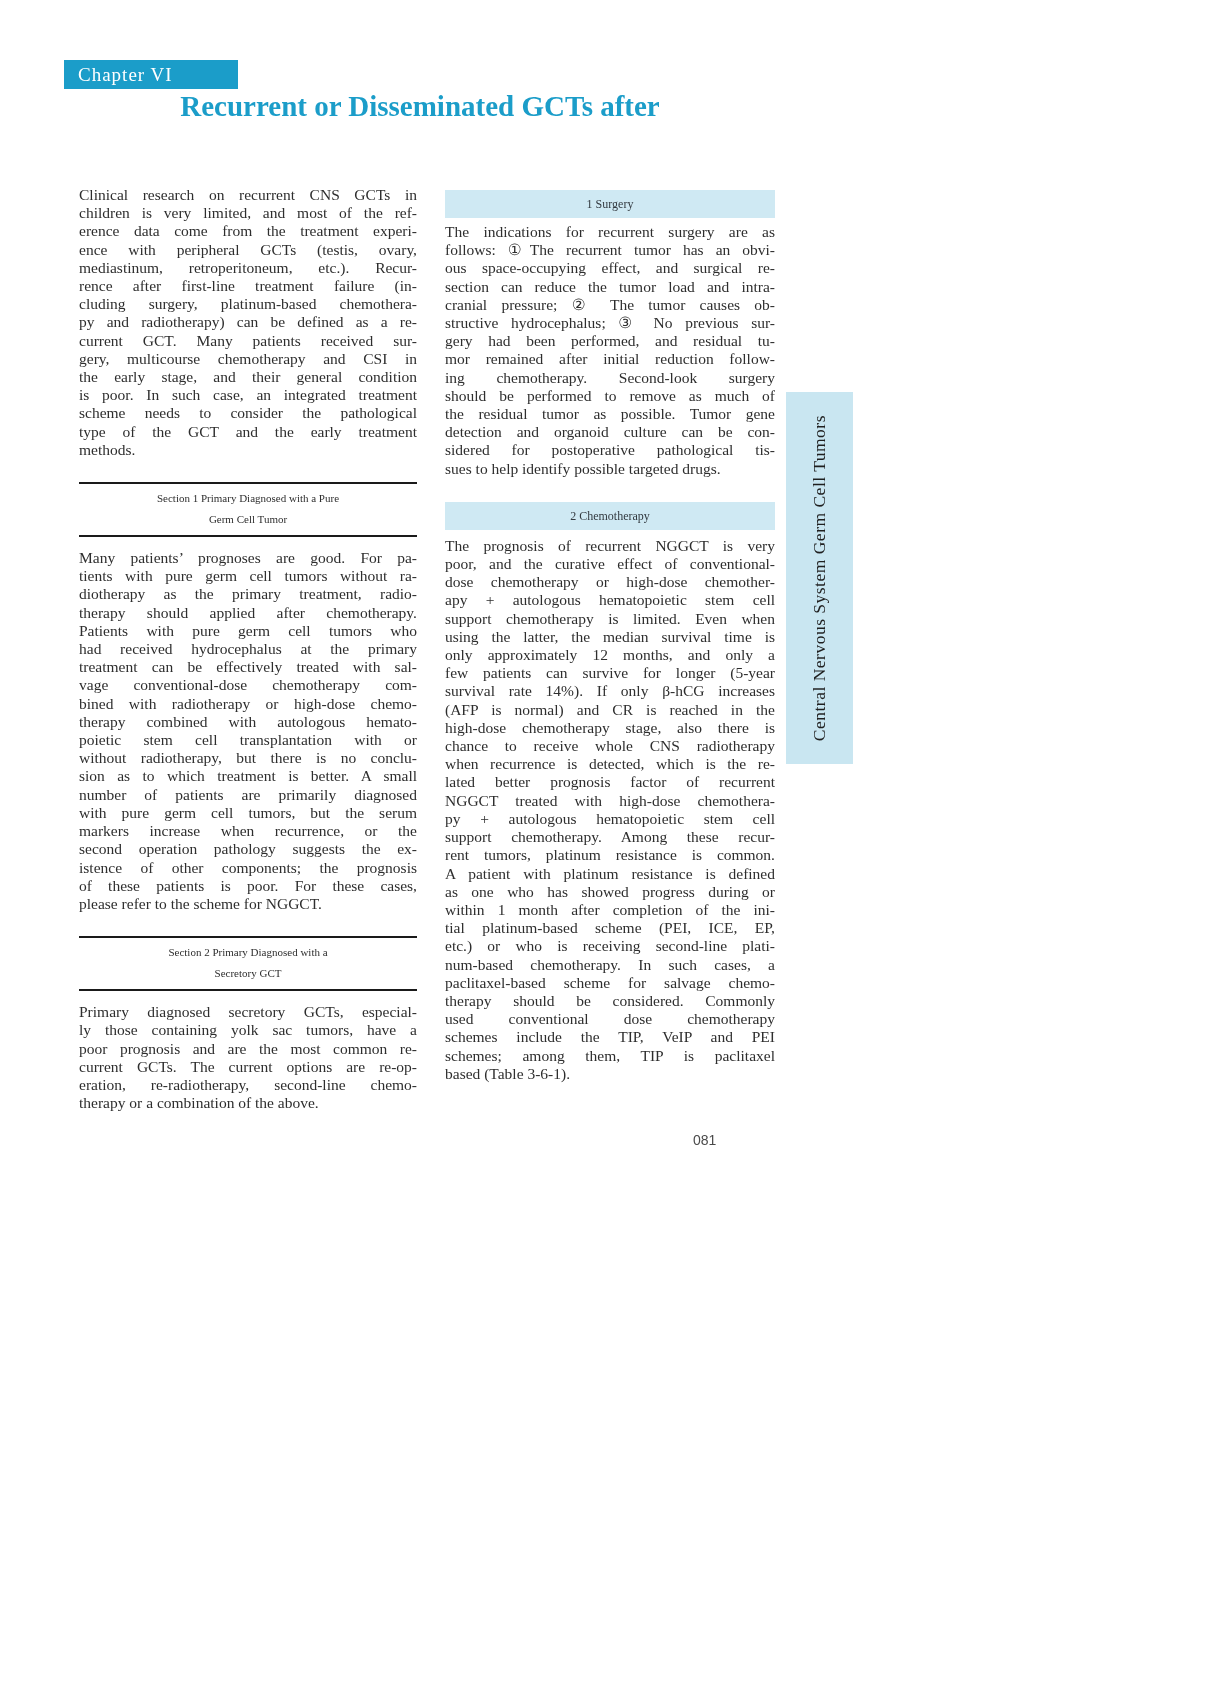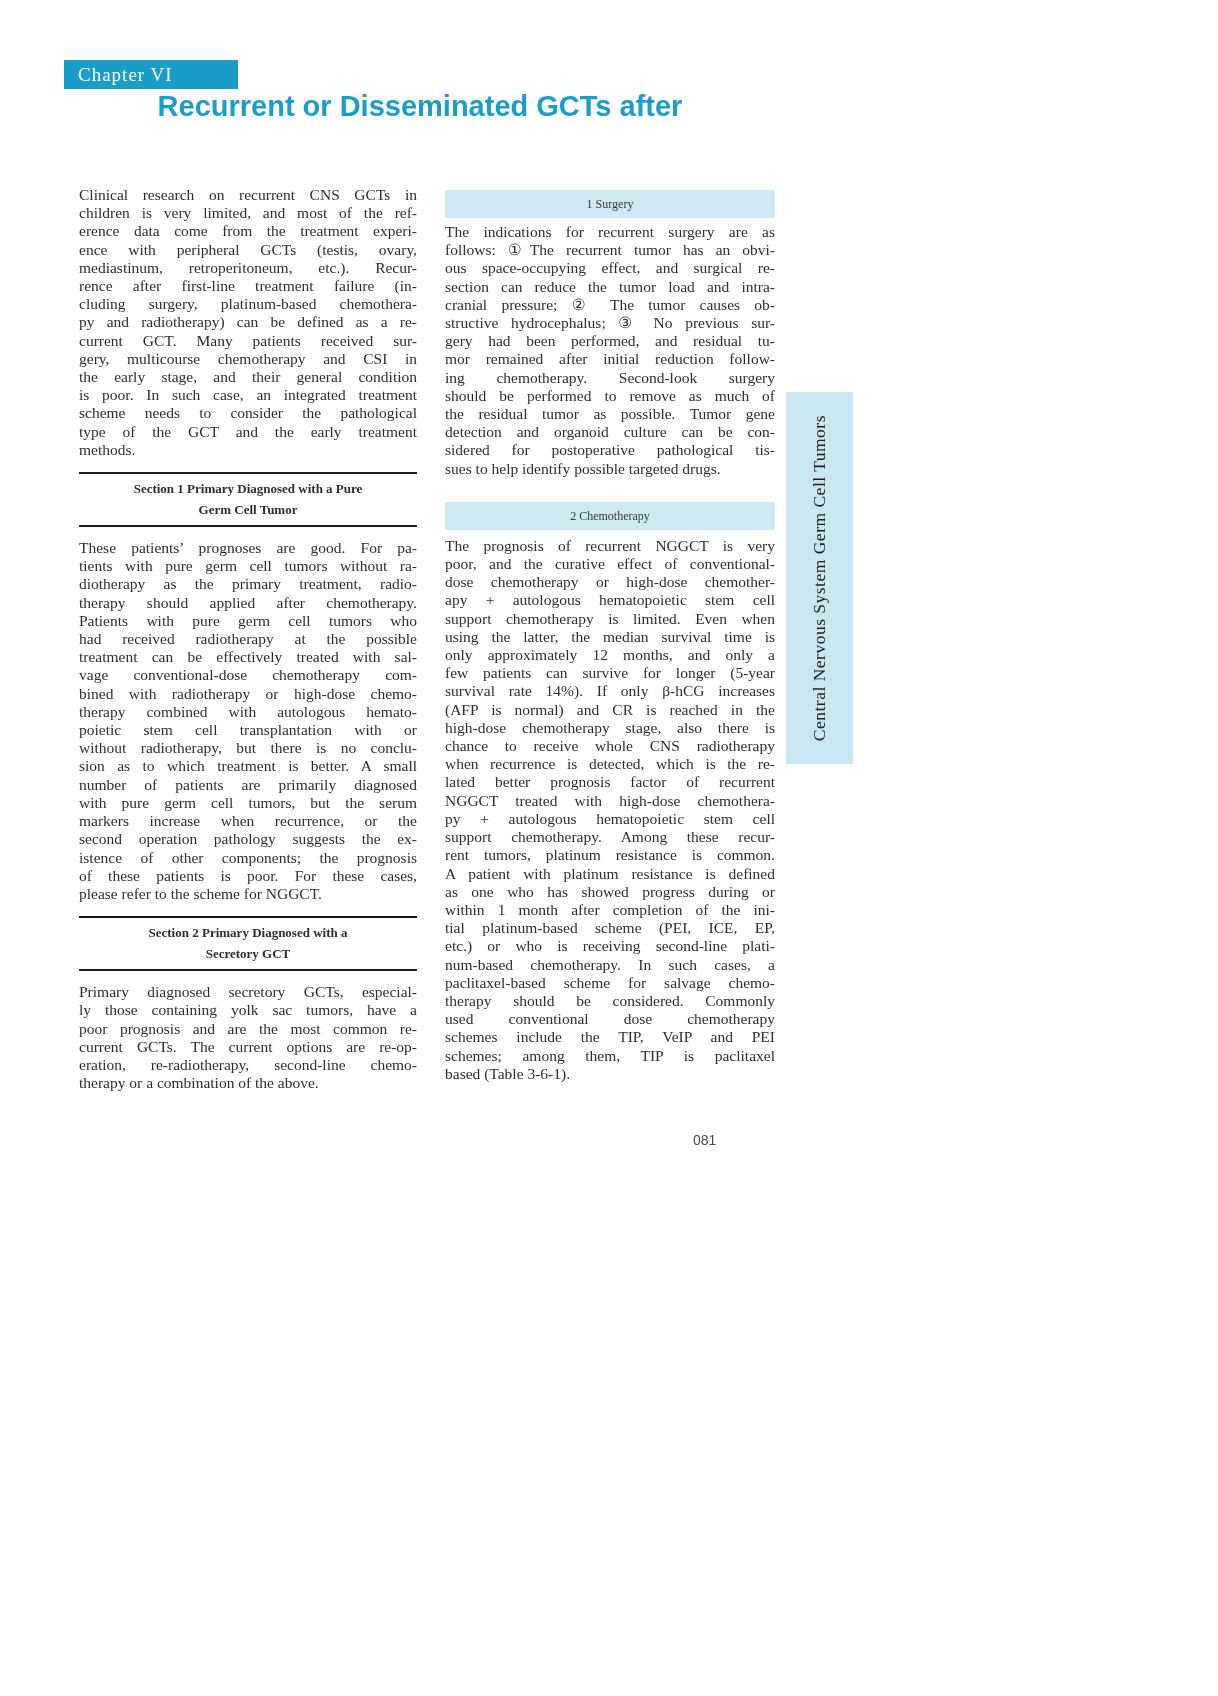--- a/index.html
+++ b/index.html
@@ -14,34 +14,34 @@
     position:relative;width:1172px;height:1696px;background:#fff;overflow:hidden;
     font-family:"Liberation Serif",serif;color:var(--text-color);border-radius:13px;
   }
   .chapter-tag{
     position:absolute;left:64px;top:60px;width:174px;height:29px;box-sizing:border-box;
     background:var(--accent-blue);color:#fff;font-size:19px;line-height:29px;
     padding-left:14px;letter-spacing:1px;
   }
   .title{
     position:absolute;left:60px;top:97px;width:720px;margin:0;
-    font-family:Liberation Sans, sans-serif;font-weight:bold;
+    font-family:Liberation Serif, serif;font-weight:bold;
     font-size:29px;line-height:33px;color:var(--accent-blue);text-align:center;
   }
   .col{position:absolute;}
   .col.left{left:79px;top:186px;width:338px;}
   .col.right{left:445px;top:190px;width:330px;}
   .para{font-size:15.5px;}
   .ln{line-height:18.2px;text-align:justify;text-align-last:justify;white-space:nowrap;}
   .ln.last{text-align-last:left;}
   .center .ln{text-align:center;text-align-last:center;white-space:normal;}
   .section-heading{
-    margin-top:13px;margin-bottom:12px;
+    margin-top:23px;margin-bottom:12px;
     border-top:2px solid var(--rule-color);border-bottom:2px solid var(--rule-color);
-    padding:4px 0 5px 0;font-weight:bold;font-size:13px;
+    padding:4px 0 5px 0;font-weight:normal;font-size:11px;
   }
   .section-heading .ln{line-height:21px;}
   .sec-bar{
     background:var(--heading-bg);height:28px;line-height:28px;text-align:center;
     font-size:12px;color:#333a40;
   }
   .sec-bar.chemo{margin-top:24px;}
   .para.after-bar{margin-top:5px;}
   .para.after-bar2{margin-top:7px;}
   .side-tab{
@@ -86,26 +86,26 @@
         <div class="ln">type of the GCT and the early treatment</div>
         <div class="ln last">methods.</div>
       </div>
 
     <div class="section-heading center">
         <div class="ln">Section 1 Primary Diagnosed with a Pure</div>
         <div class="ln last">Germ Cell Tumor</div>
       </div>
 
     <div class="para">
-        <div class="ln">These patients’ prognoses are good. For pa-</div>
+        <div class="ln">Many patients’ prognoses are good. For pa-</div>
         <div class="ln">tients with pure germ cell tumors without ra-</div>
         <div class="ln">diotherapy as the primary treatment, radio-</div>
         <div class="ln">therapy should applied after chemotherapy.</div>
         <div class="ln">Patients with pure germ cell tumors who</div>
-        <div class="ln">had received radiotherapy at the possible</div>
+        <div class="ln">had received hydrocephalus at the primary</div>
         <div class="ln">treatment can be effectively treated with sal-</div>
         <div class="ln">vage conventional-dose chemotherapy com-</div>
         <div class="ln">bined with radiotherapy or high-dose chemo-</div>
         <div class="ln">therapy combined with autologous hemato-</div>
         <div class="ln">poietic stem cell transplantation with or</div>
         <div class="ln">without radiotherapy, but there is no conclu-</div>
         <div class="ln">sion as to which treatment is better. A small</div>
         <div class="ln">number of patients are primarily diagnosed</div>
         <div class="ln">with pure germ cell tumors, but the serum</div>
         <div class="ln">markers increase when recurrence, or the</div>

